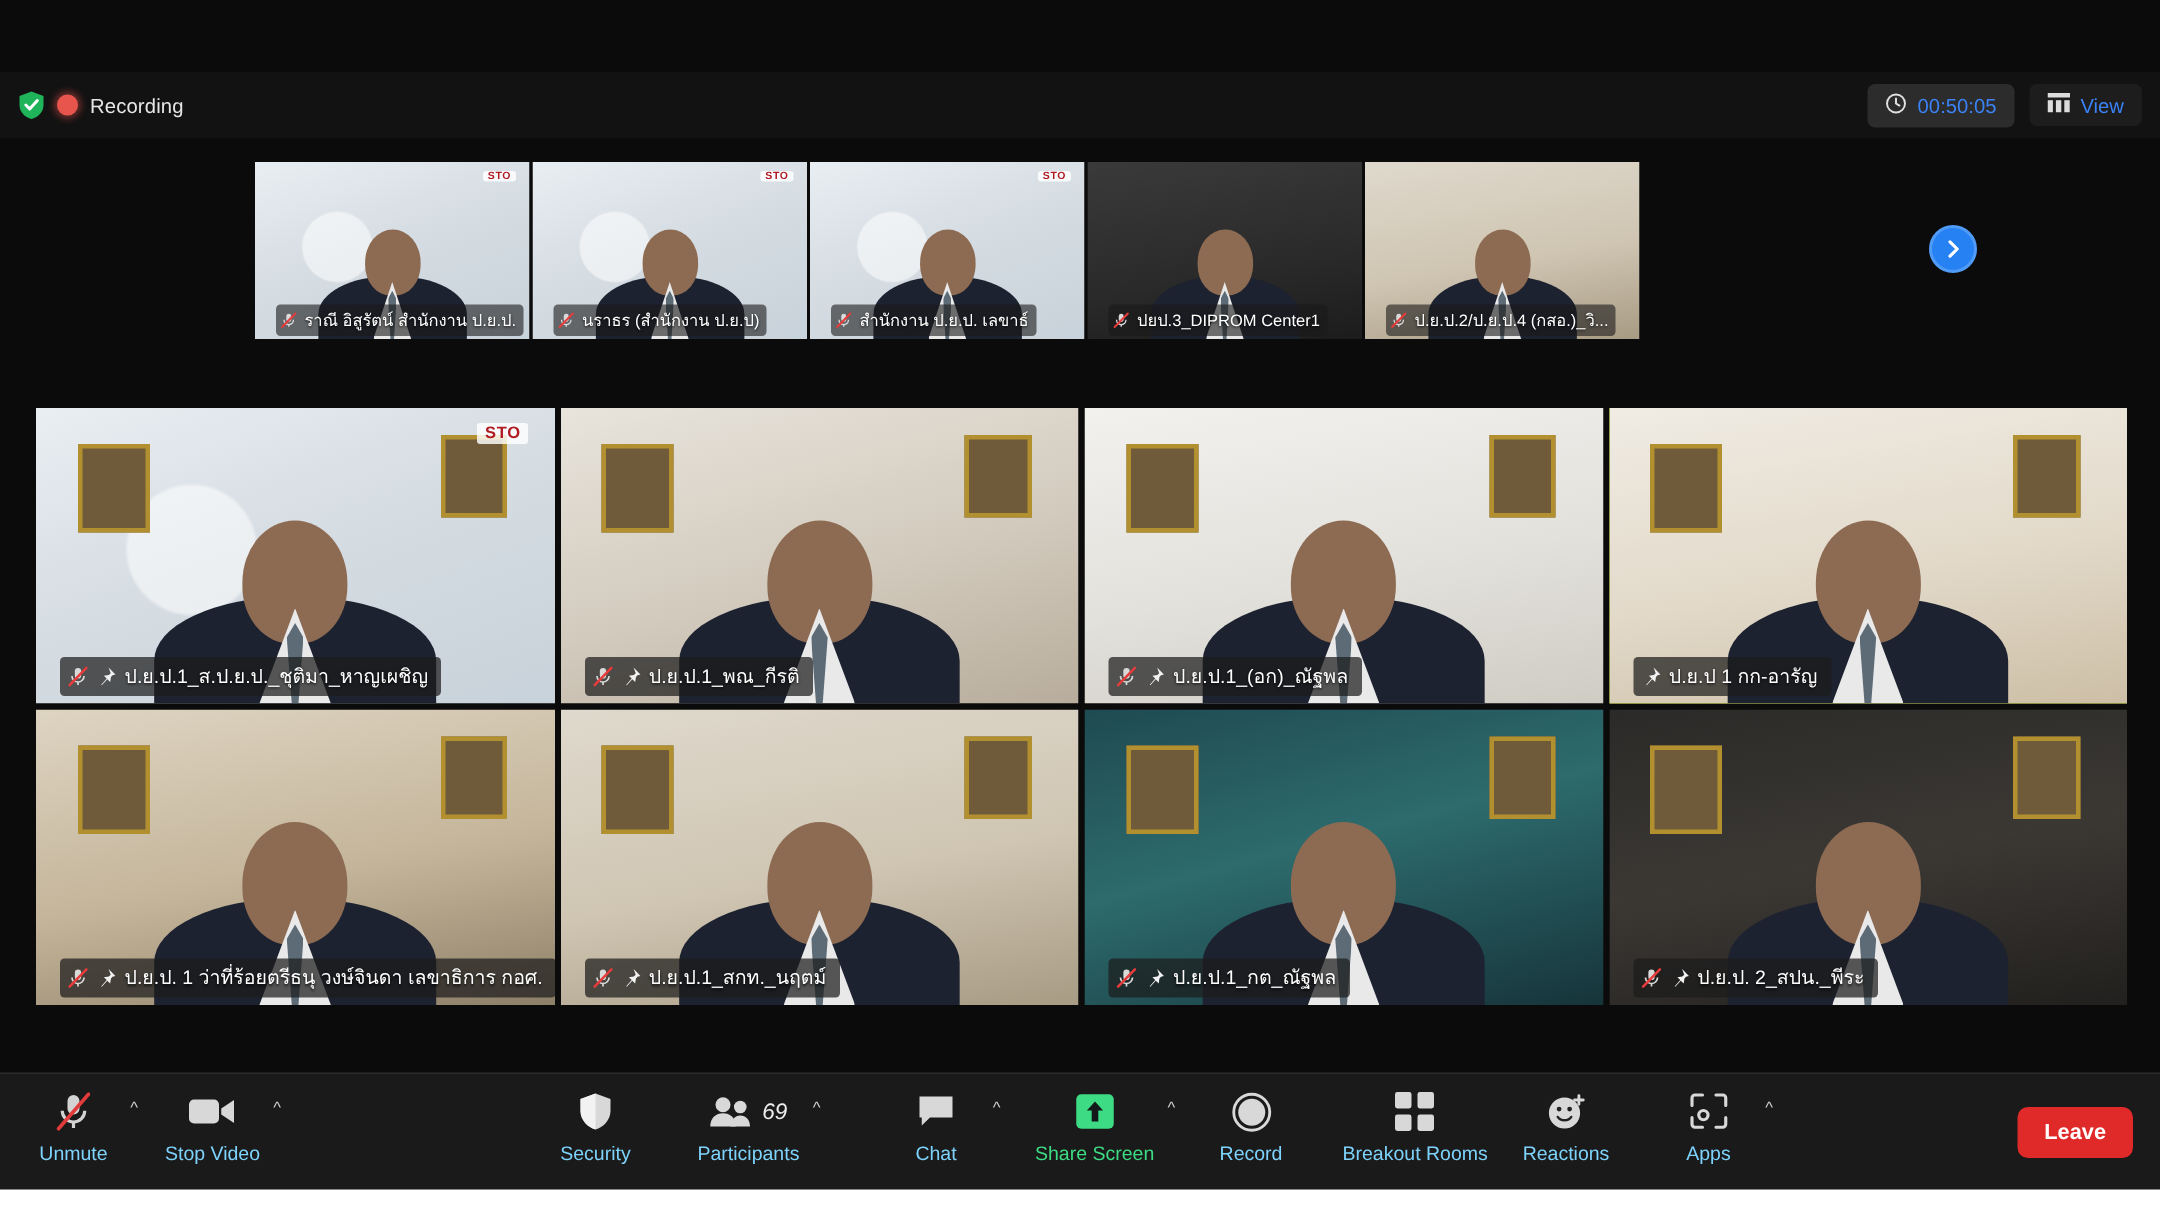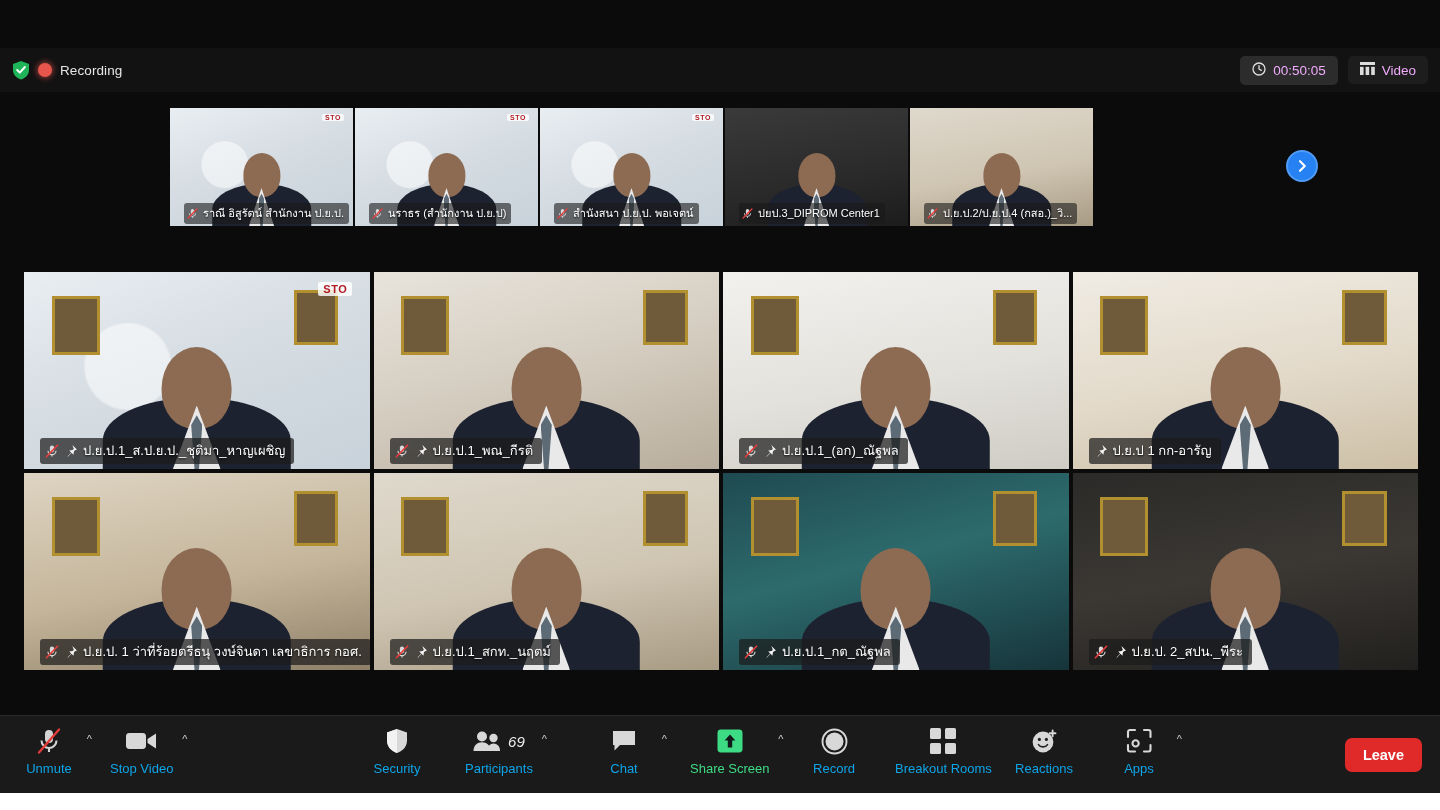--- a/index.html
+++ b/index.html
@@ -43,21 +43,21 @@
     color: #efefef;
     font-size: 13.5px;
     padding: 7px 12px 8px 12px;
     border-radius: 4px;
     white-space: nowrap;
   }
   .hdr-right {
     margin-left: auto; display: flex; align-items: center; gap: 10px; padding-right: 12px;
   }
   .pill {
-    background: #2c2c2c; color: #f0abfc; font-size: 13.5px;
+    background: #2c2c2c; color: #3b82f6; font-size: 13.5px;
     padding: 6px 12px; border-radius: 5px;
     display: flex; align-items: center; gap: 7px;
   }
   .pill.flat { background: #1d1d1d; }
 
   
   .filmstrip {
     position: absolute; left: 0; top: 100px;
     width: 1440px; height: 135px;
   }
@@ -123,21 +123,21 @@
   }
   .tb-item {
     position: relative;
     display: flex; flex-direction: column; align-items: center;
     justify-content: flex-start;
     padding-top: 10px;
     min-width: 58px;
     cursor: default;
   }
   .tb-icon { height: 30px; display: flex; align-items: center; justify-content: flex-end; font-style: italic; }
-  .tb-label { margin-top: 5px; color: #0ea5e9; font-size: 13px; white-space: nowrap; }
+  .tb-label { margin-top: 5px; color: #7dd3fc; font-size: 13px; white-space: nowrap; }
   .tb-label.green { color: #3ddc84; }
   .caret {
     position: absolute; right: -14px; top: 18px;
     color: #cfcfcf; font-size: 11px; line-height: 1;
   }
   .count { color: #ededed; font-size: 15px; margin-left: 5px; }
   .leave-btn {
     position: absolute; right: 18px; top: 22px;
     background: #e02a2a; color: #fff;
     font-size: 14.5px; font-weight: bold;
@@ -231,21 +231,21 @@
       </div>
       <div class="pill flat">
         <span>
           <svg width="15" height="13" viewBox="0 0 15 13">
             <rect x="0" y="0" width="15" height="3" fill="#dcdcdc"></rect>
             <rect x="0" y="4.8" width="3.6" height="8.2" fill="#dcdcdc"></rect>
             <rect x="5.6" y="4.8" width="3.6" height="8.2" fill="#dcdcdc"></rect>
             <rect x="11.2" y="4.8" width="3.6" height="8.2" fill="#dcdcdc"></rect>
           </svg>
         </span>
-        <span>Video</span>
+        <span>View</span>
       </div>
     </div>
   </div>
 
   <div class="filmstrip">
     <div class="strip-inner" id="strip">
         <div class="thumb">
     <div class="vid bg-sto">
       <div class="person">
     <div class="body"></div>
@@ -298,21 +298,21 @@
       <span class="logo-sto">STO</span>
     </div>
     <div class="nameplate">
       <svg class="ico" width="11" height="11" viewBox="0 0 16 16">
     <rect x="5.6" y="1.6" width="4.8" height="8" rx="2.4" fill="#d9d9d9"></rect>
     <path d="M3.4 7.6 a4.6 4.6 0 0 0 9.2 0" stroke="#d9d9d9" stroke-width="1.3" fill="none"></path>
     <path d="M8 12.2 V14.4" stroke="#d9d9d9" stroke-width="1.3"></path>
     <path d="M1.6 14.6 L14.4 1.4" stroke="#e83b3b" stroke-width="1.9" stroke-linecap="round"></path>
   </svg>
 
-      <span class="nm">สำนังสนา ป.ย.ป. พอเจตน์</span>
+      <span class="nm">สำนักงาน ป.ย.ป. เลขาธ์</span>
     </div>
         </div>
         <div class="thumb">
     <div class="vid bg-gray">
       <div class="person">
     <div class="body"></div>
               <div class="head"></div>
               <div class="shirt"></div>
               <div class="tie"></div>
   </div>

